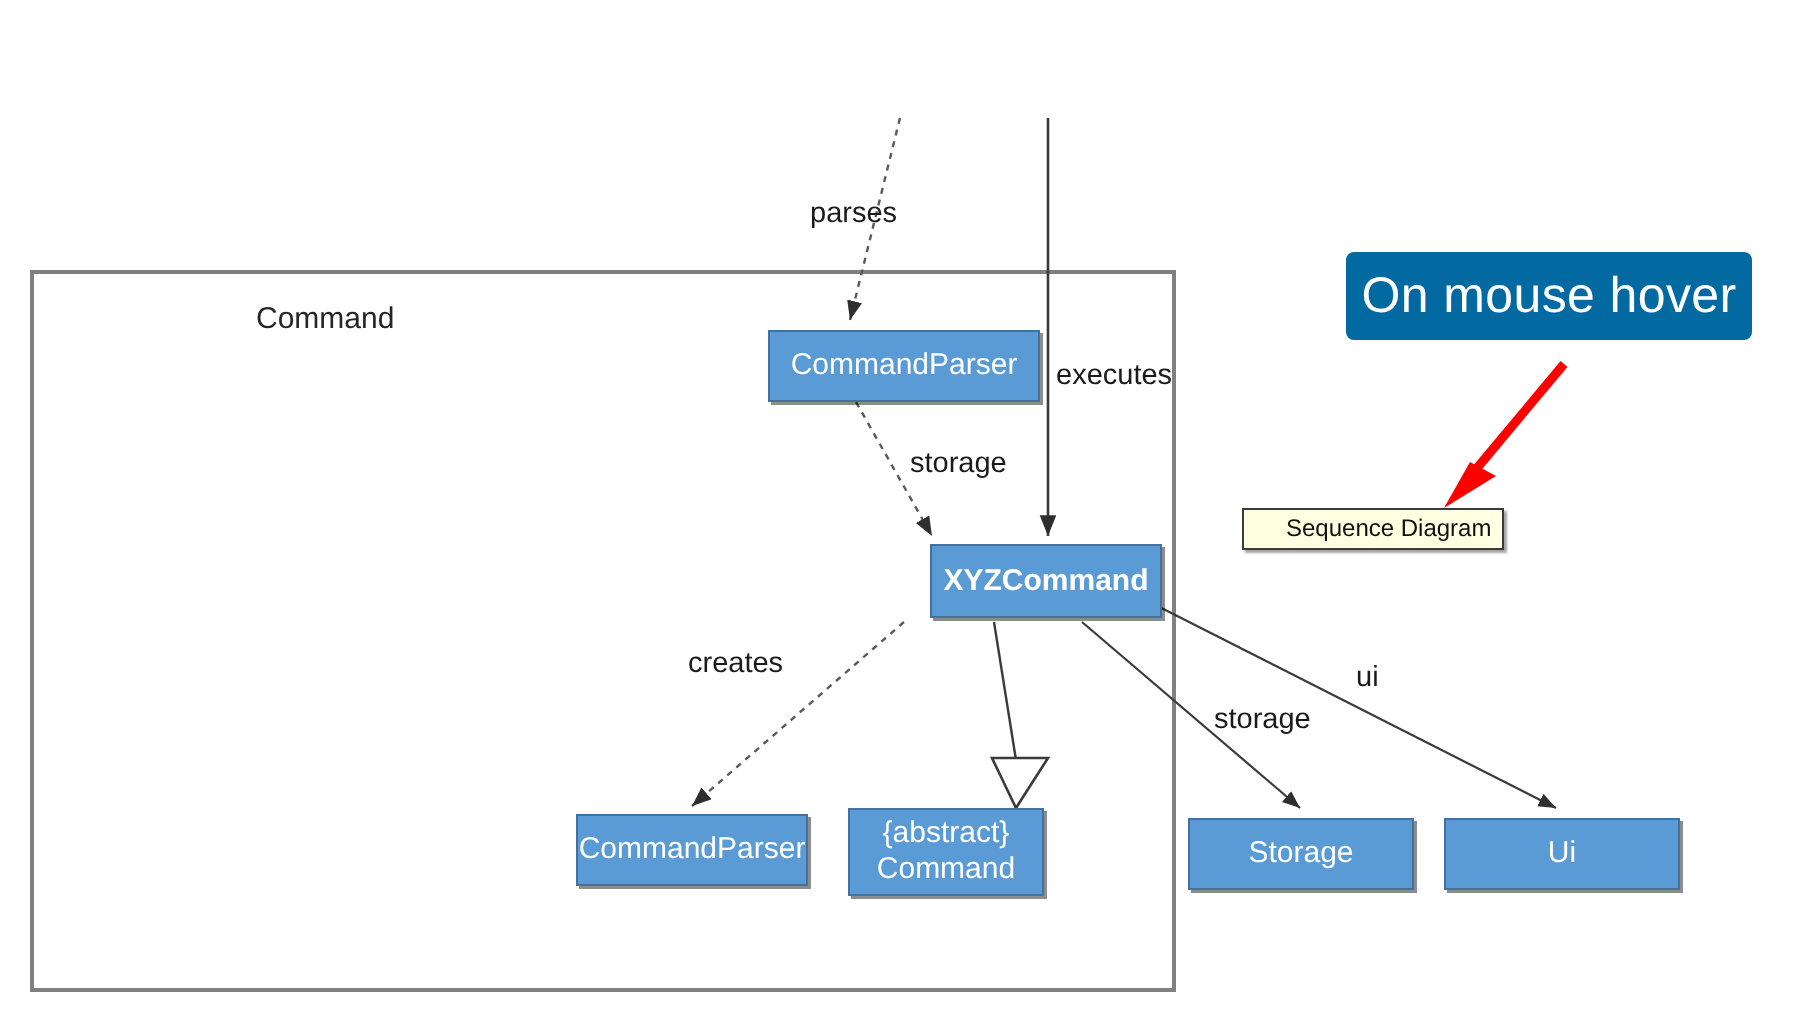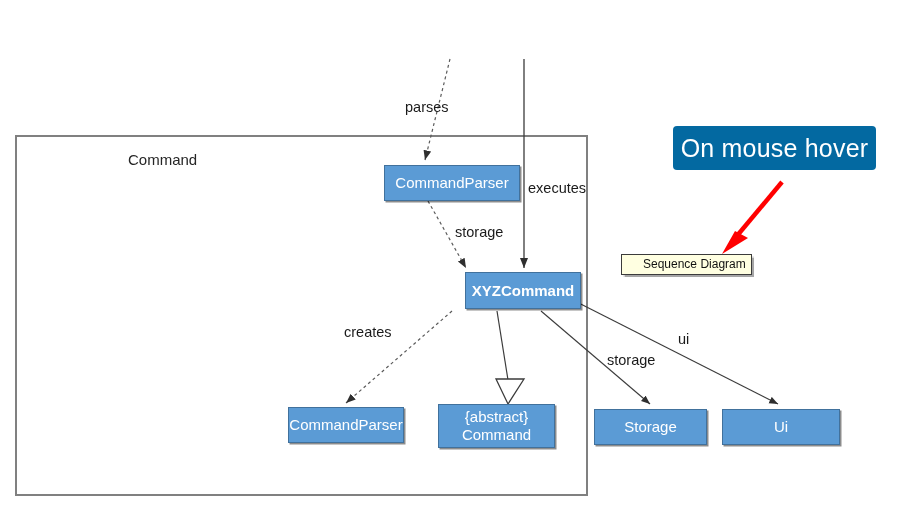--- a/index.html
+++ b/index.html
@@ -137,21 +137,21 @@
   </div>
 
   <div class="uml-box" style="left:465px; top:272px; width:116px; height:37px;font-weight:bold;">
     <span>XYZCommand</span>
   </div>
 
   <div class="uml-box" style="left:288px; top:407px; width:116px; height:36px;">
     <span>CommandParser</span>
   </div>
 
-  <div class="uml-box" style="left:438px; top:404px; width:117px; height:44px;">
+  <div class="uml-box" style="left:424px; top:404px; width:98px; height:44px;">
     <span>{abstract}</span>
     <span class="line2">Command</span>
   </div>
 
   <div class="uml-box" style="left:594px; top:409px; width:113px; height:36px;">
     <span>Storage</span>
   </div>
 
   <div class="uml-box" style="left:722px; top:409px; width:118px; height:36px;">
     <span>Ui</span>

